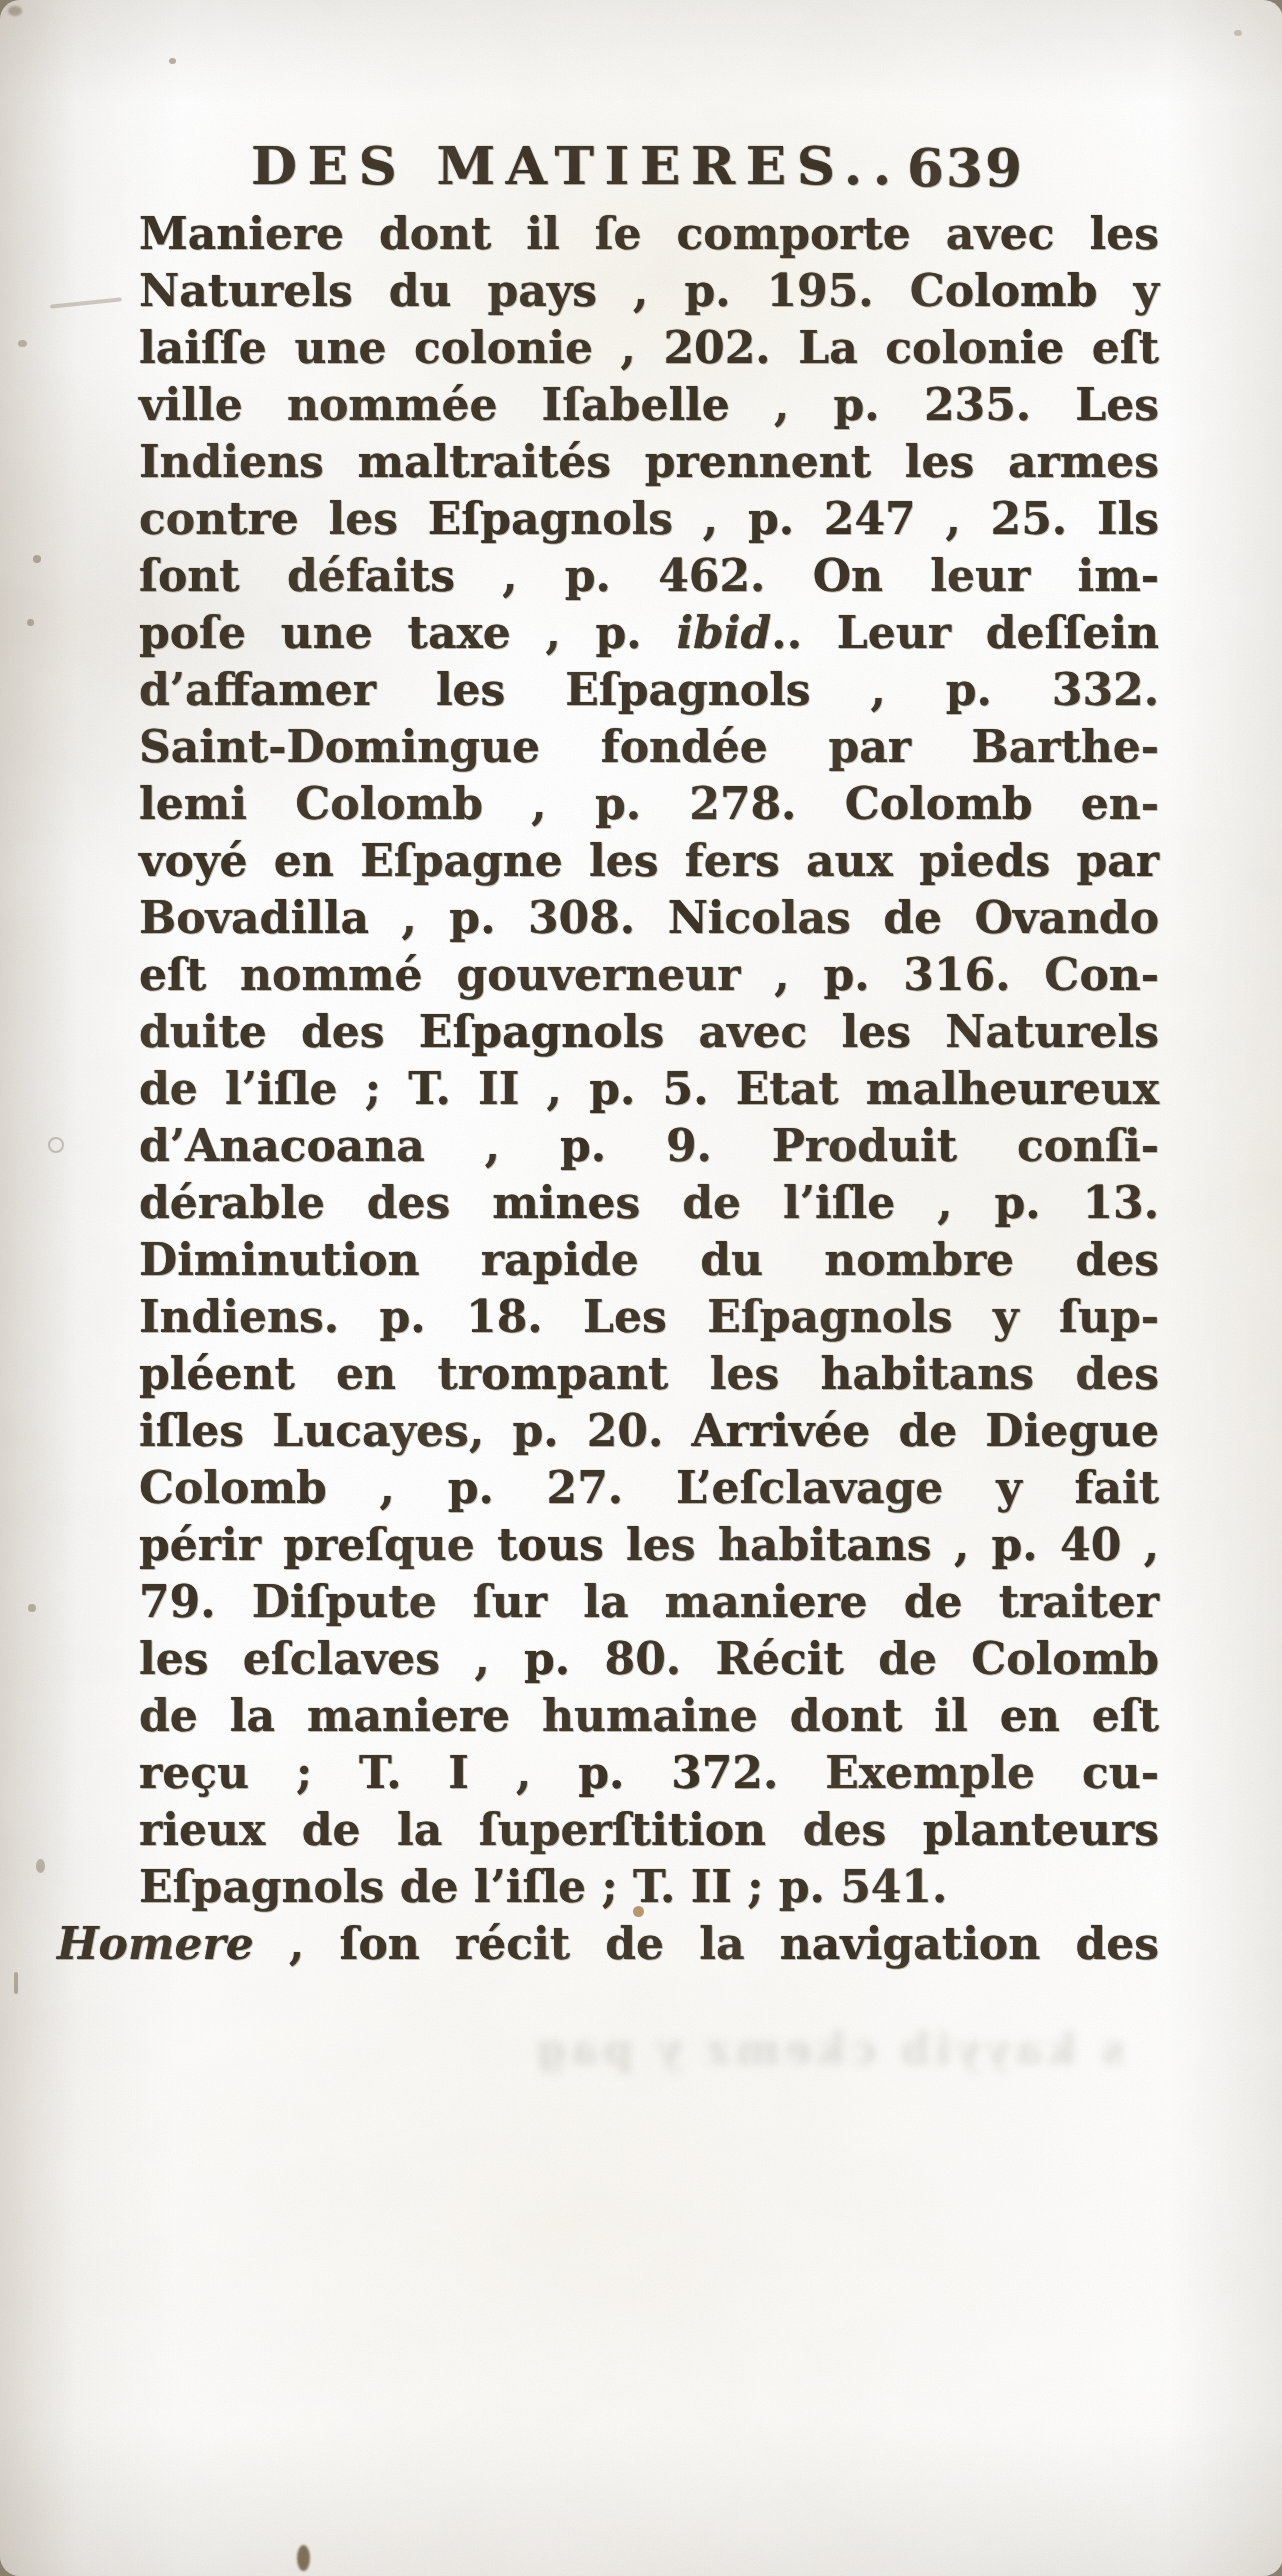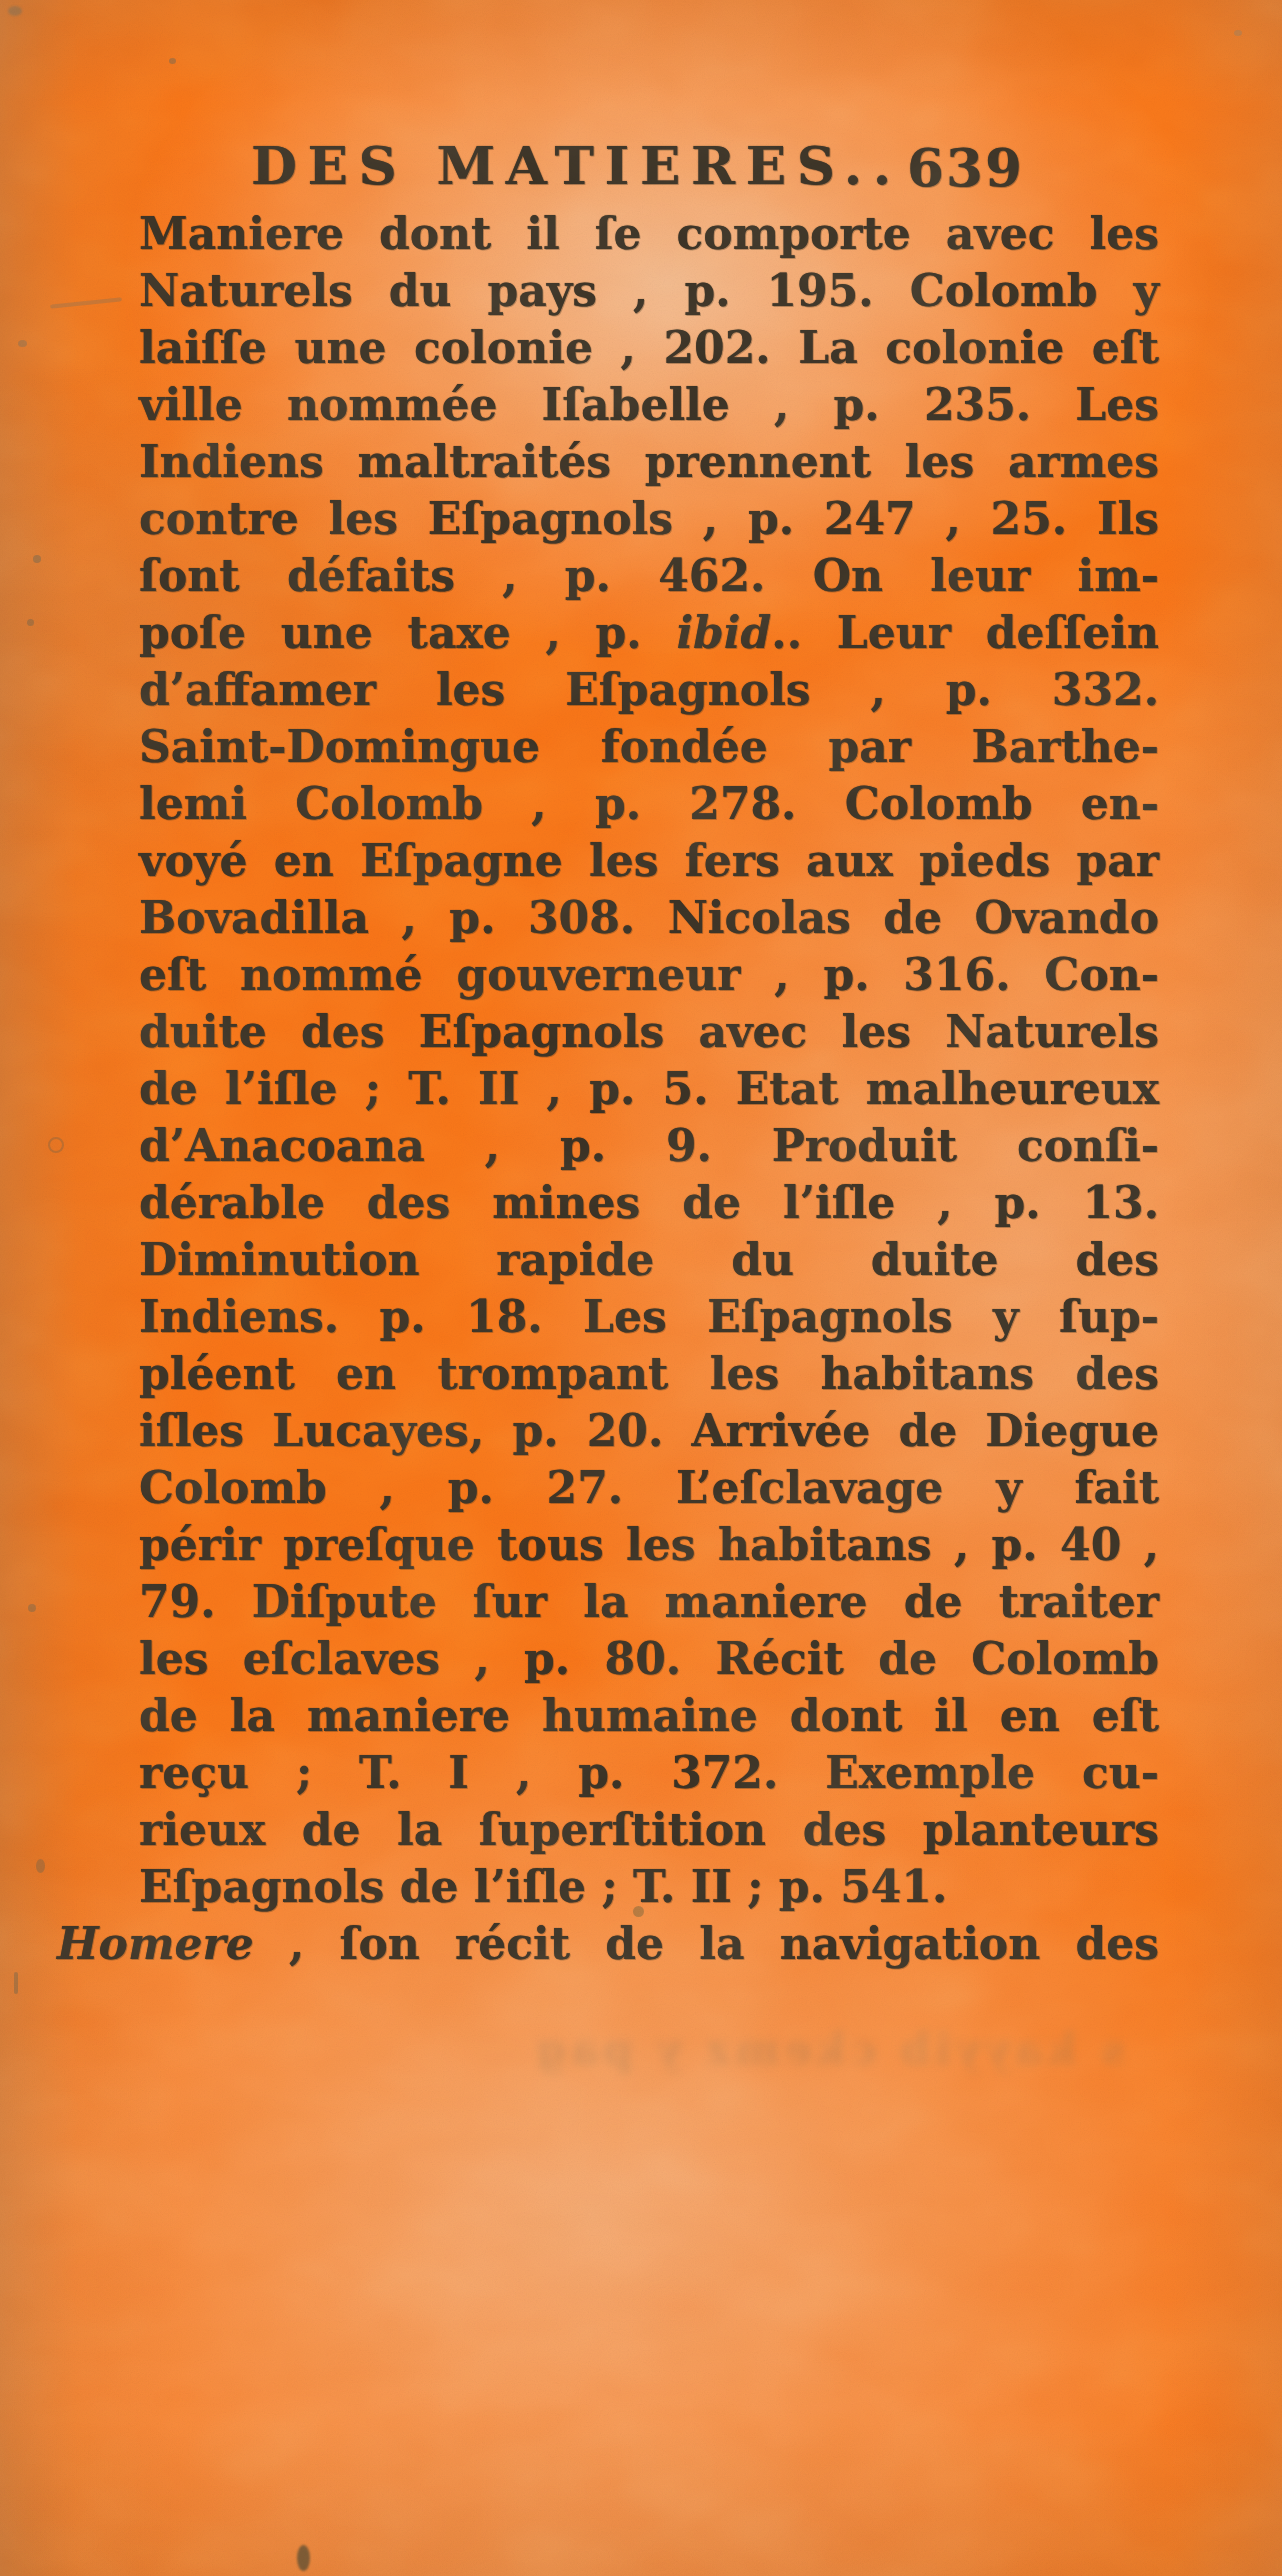--- a/index.html
+++ b/index.html
@@ -58,21 +58,21 @@
   .showthrough{
     position:absolute;left:269px;top:2022px;width:856px;height:56px;
     color:#6e6a56;font-size:42px;font-weight:bold;line-height:56px;
     opacity:0.20;filter:blur(5px);transform:scaleX(-1);
     letter-spacing:0.12em;pointer-events:none;white-space:nowrap;overflow:hidden;
   }
 </style>
 </head>
 <body>
 
-<div class="page" style="--ink: #3a3124; background: #f97316;">
+<div class="page" style="--ink: #3a3124; background: #ffffff; border-radius: 20px;">
 
   <div class="shade"></div>
 
   <div class="running-header">
     <span class="title">DES MATIERES..</span>
     <span class="pagenum">639</span>
   </div>
 
   <div class="text-block">
       <div class="line"><span>Maniere dont il ſe comporte avec les</span></div>
@@ -86,21 +86,21 @@
       <div class="line"><span>d’affamer les Eſpagnols , p. 332.</span></div>
       <div class="line"><span>Saint-Domingue fondée par Barthe-</span></div>
       <div class="line"><span>lemi Colomb , p. 278. Colomb en-</span></div>
       <div class="line"><span>voyé en Eſpagne les fers aux pieds par</span></div>
       <div class="line"><span>Bovadilla , p. 308. Nicolas de Ovando</span></div>
       <div class="line"><span>eſt nommé gouverneur , p. 316. Con-</span></div>
       <div class="line"><span>duite des Eſpagnols avec les Naturels</span></div>
       <div class="line"><span>de l’iſle ; T. II , p. 5. Etat malheureux</span></div>
       <div class="line"><span>d’Anacoana , p. 9. Produit conſi-</span></div>
       <div class="line"><span>dérable des mines de l’iſle , p. 13.</span></div>
-      <div class="line"><span>Diminution rapide du duite des</span></div>
+      <div class="line"><span>Diminution rapide du nombre des</span></div>
       <div class="line"><span>Indiens. p. 18. Les Eſpagnols y ſup-</span></div>
       <div class="line"><span>pléent en trompant les habitans des</span></div>
       <div class="line"><span>iſles Lucayes, p. 20. Arrivée de Diegue</span></div>
       <div class="line"><span>Colomb , p. 27. L’eſclavage y fait</span></div>
       <div class="line"><span>périr preſque tous les habitans , p. 40 ,</span></div>
       <div class="line"><span>79. Diſpute ſur la maniere de traiter</span></div>
       <div class="line"><span>les eſclaves , p. 80. Récit de Colomb</span></div>
       <div class="line"><span>de la maniere humaine dont il en eſt</span></div>
       <div class="line"><span>reçu ; T. I , p. 372. Exemple cu-</span></div>
       <div class="line"><span>rieux de la ſuperſtition des planteurs</span></div>

